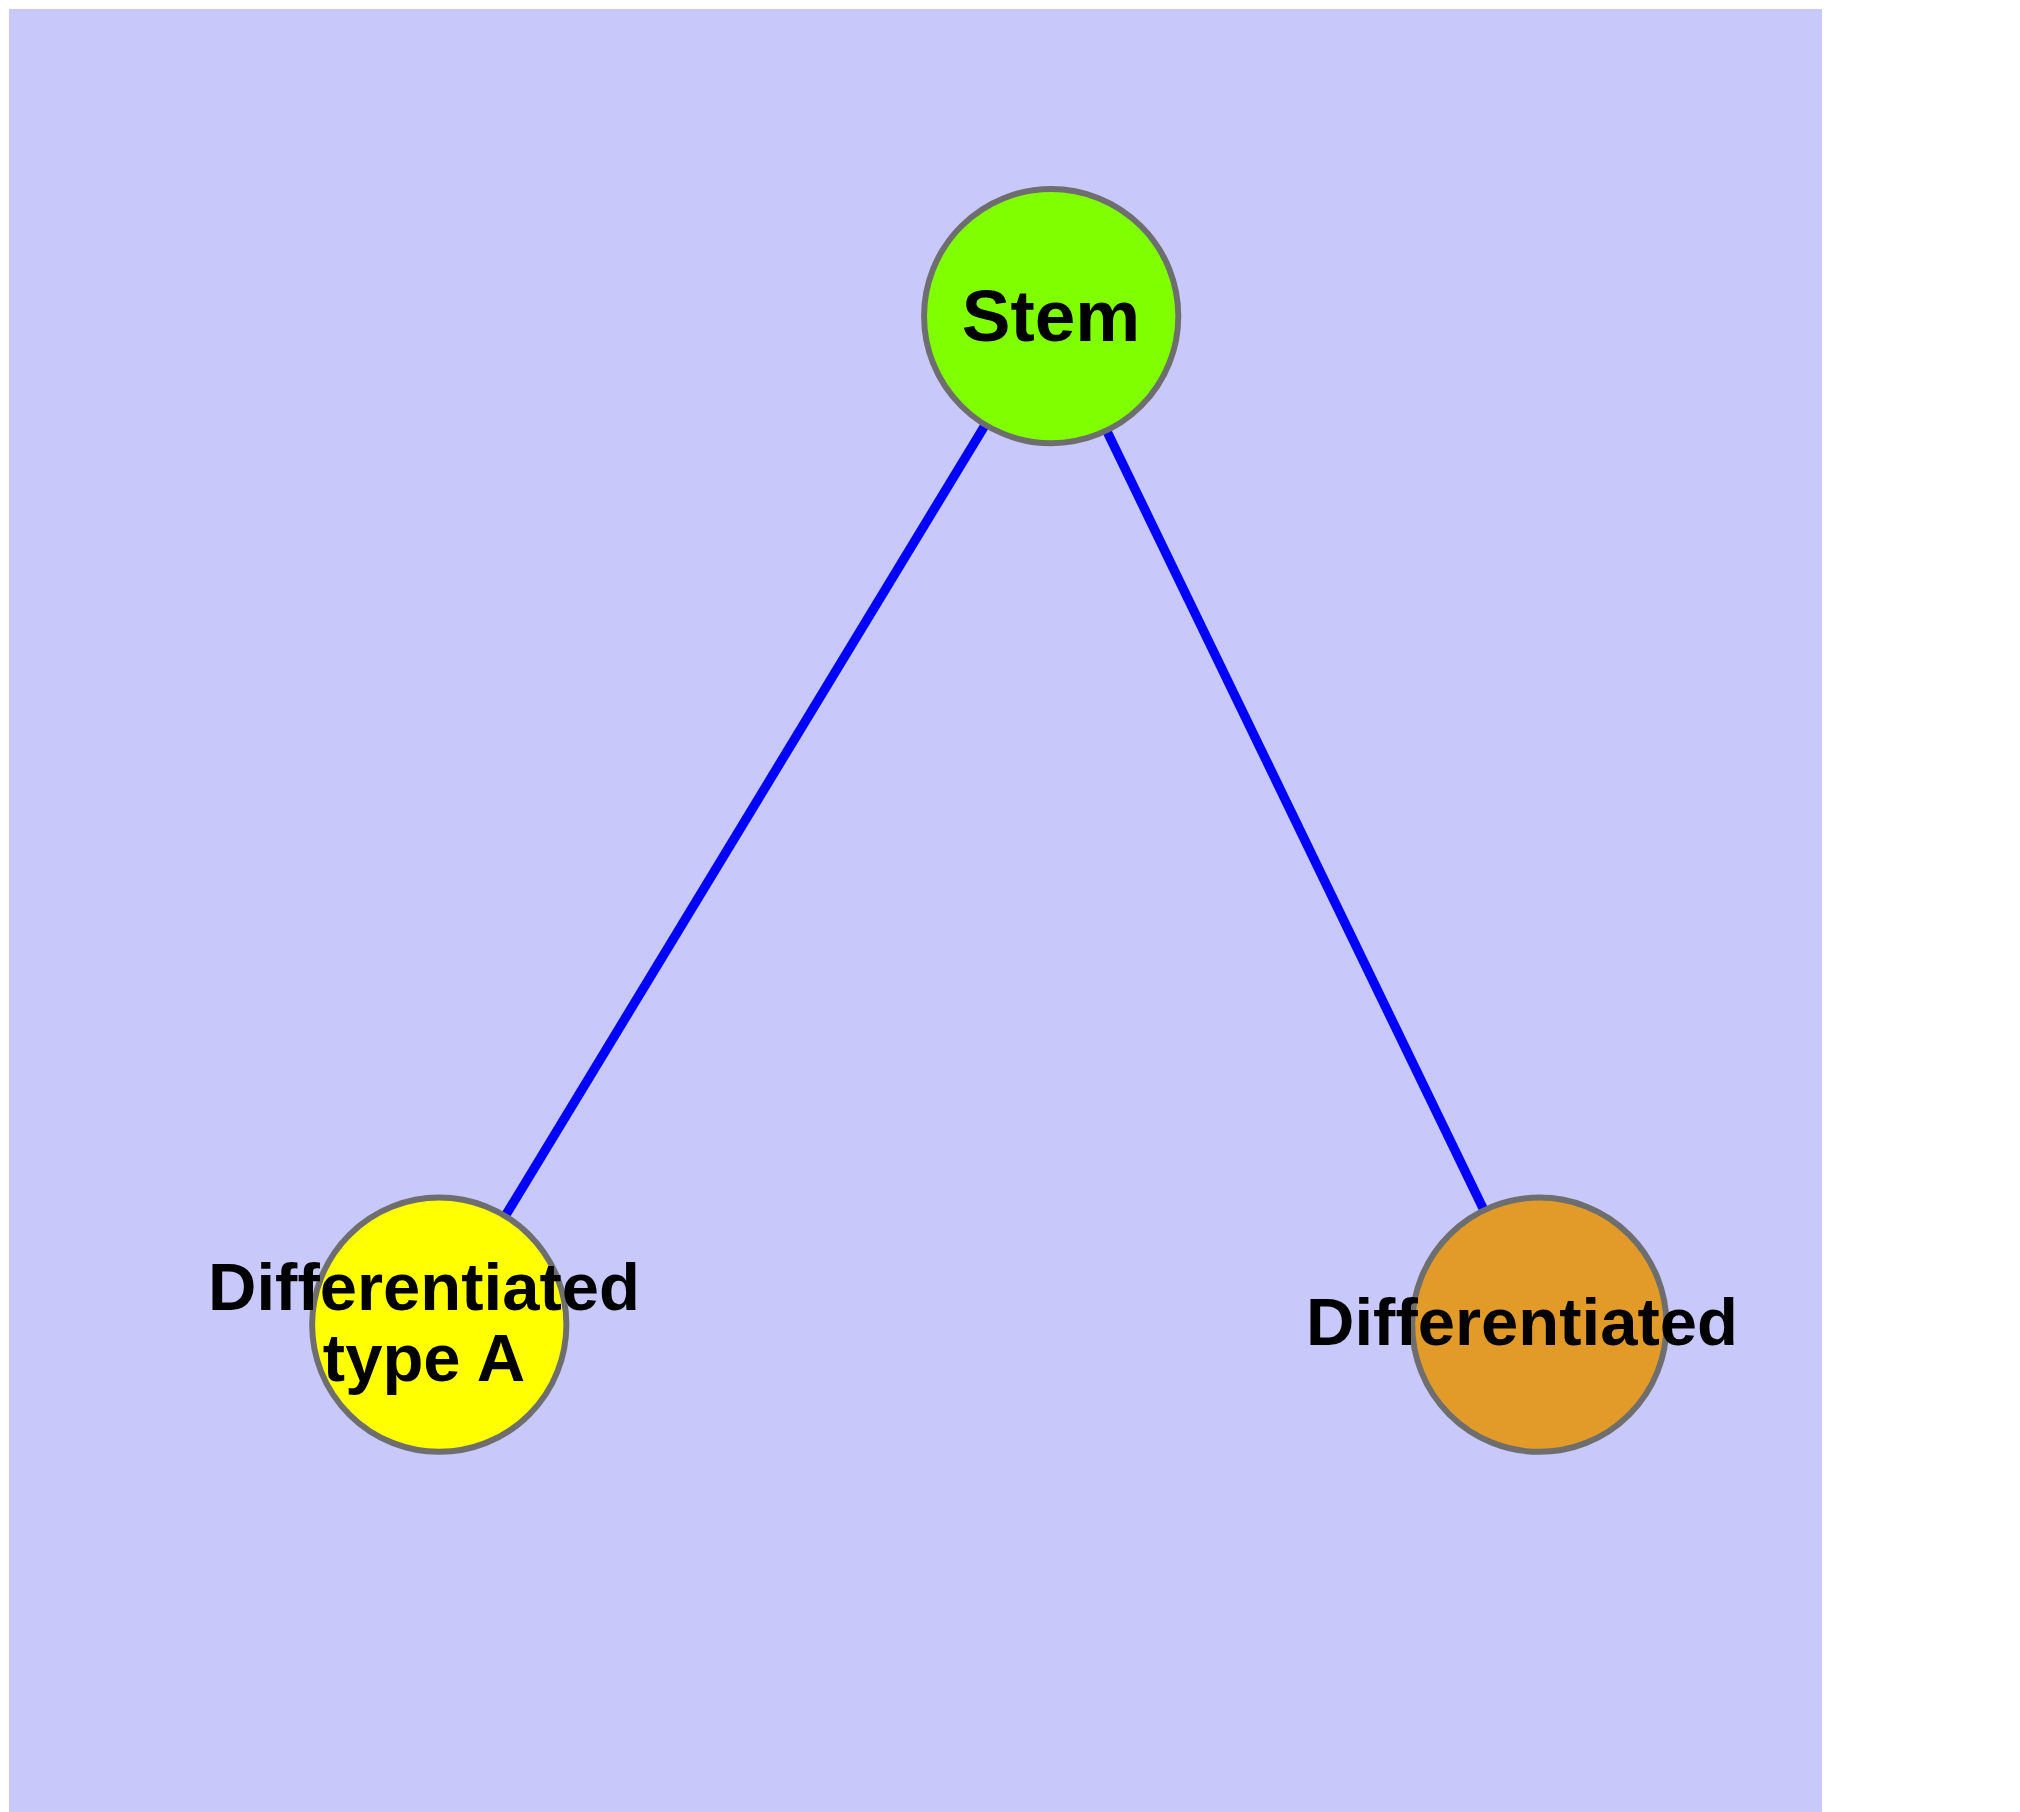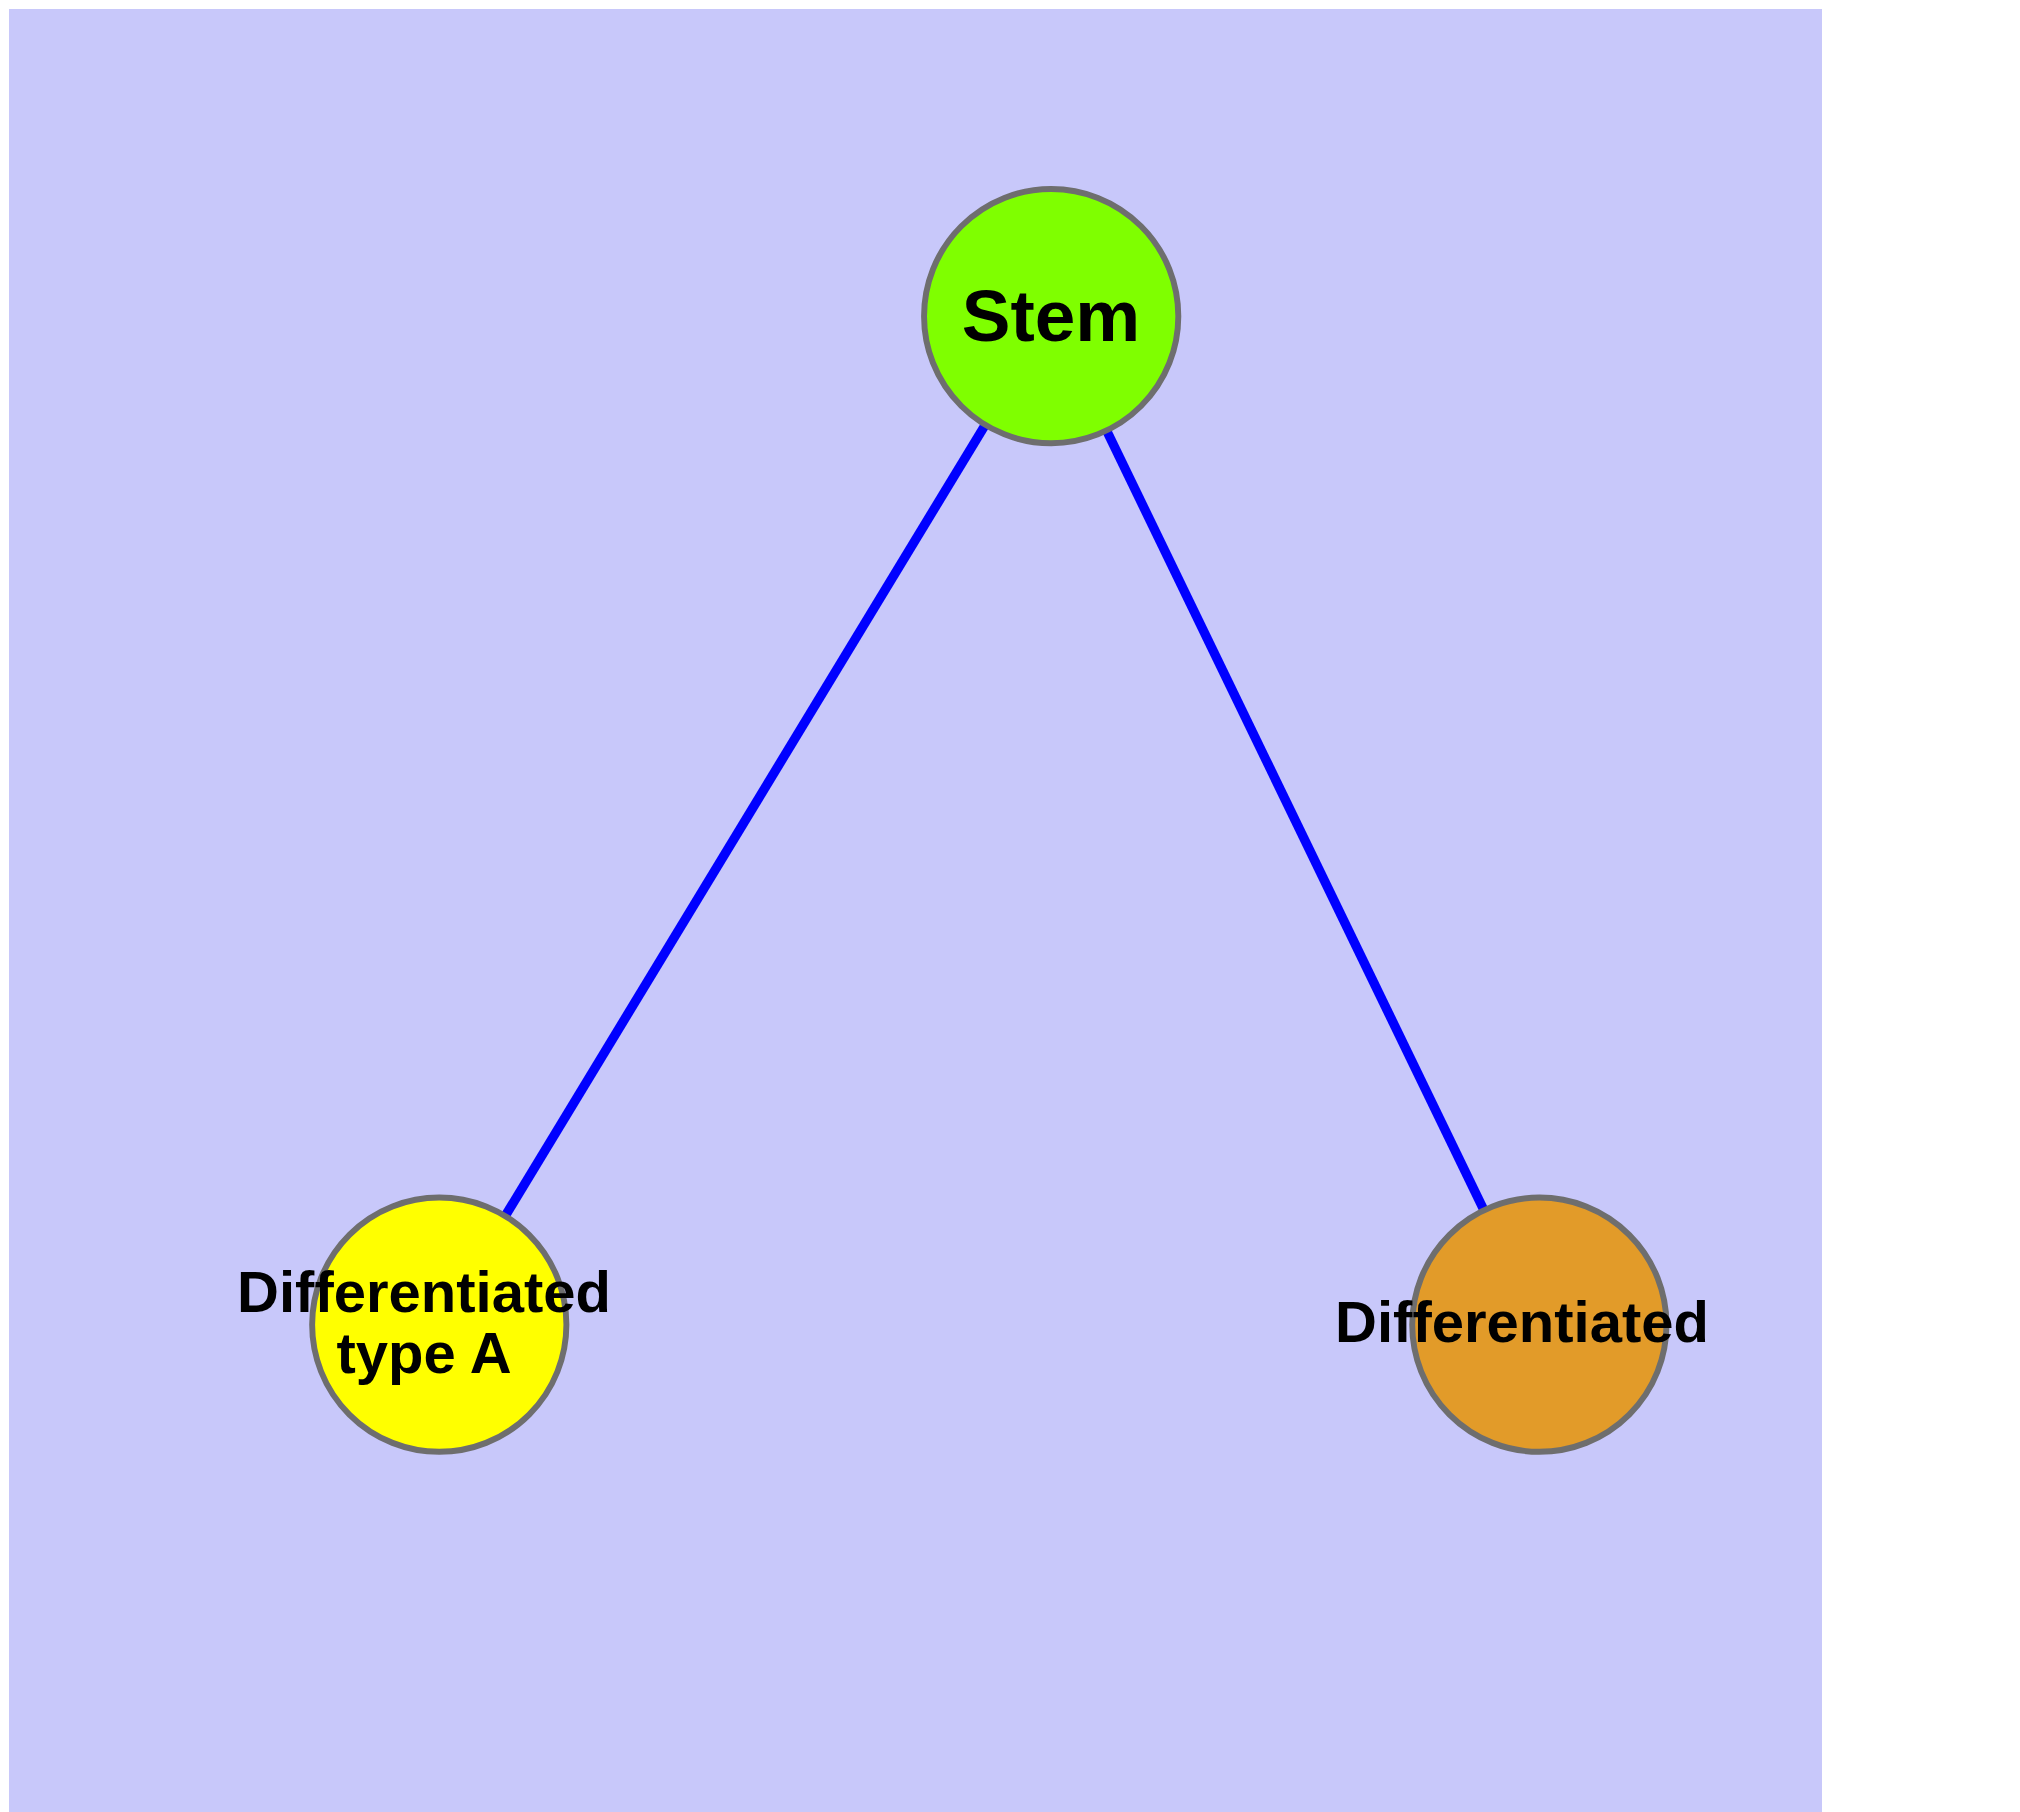--- a/index.html
+++ b/index.html
@@ -38,21 +38,21 @@
     text-align: center;
     line-height: 1.06;
     white-space: pre;
     pointer-events: none;
     transform: translate(-50%, -50%);
   }
   .node-label.root-label {
     font-size: 73px;
   }
   .node-label.leaf-label {
-    font-size: 58px;
+    font-size: 67px;
   }
 </style>
 </head>
 <body>
 
 <div id="canvas">
   <div id="plot-background"></div>
   <svg id="graph-svg" viewBox="0 0 2384 2138">
     <g id="edge-layer">
         <line x1="1162.1926539265837" y1="501.24202469164175" x2="595.8073460734163" y2="1434.7579753083583" stroke="#0000ff" stroke-width="11" stroke-linecap="butt"></line>

